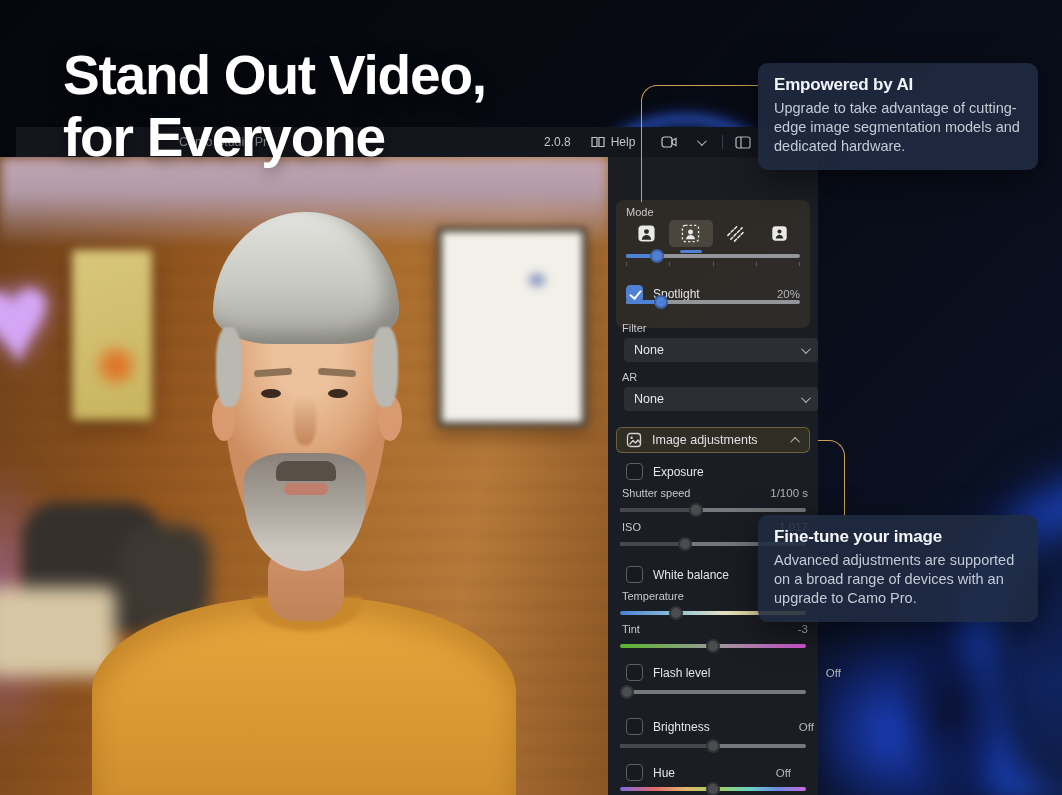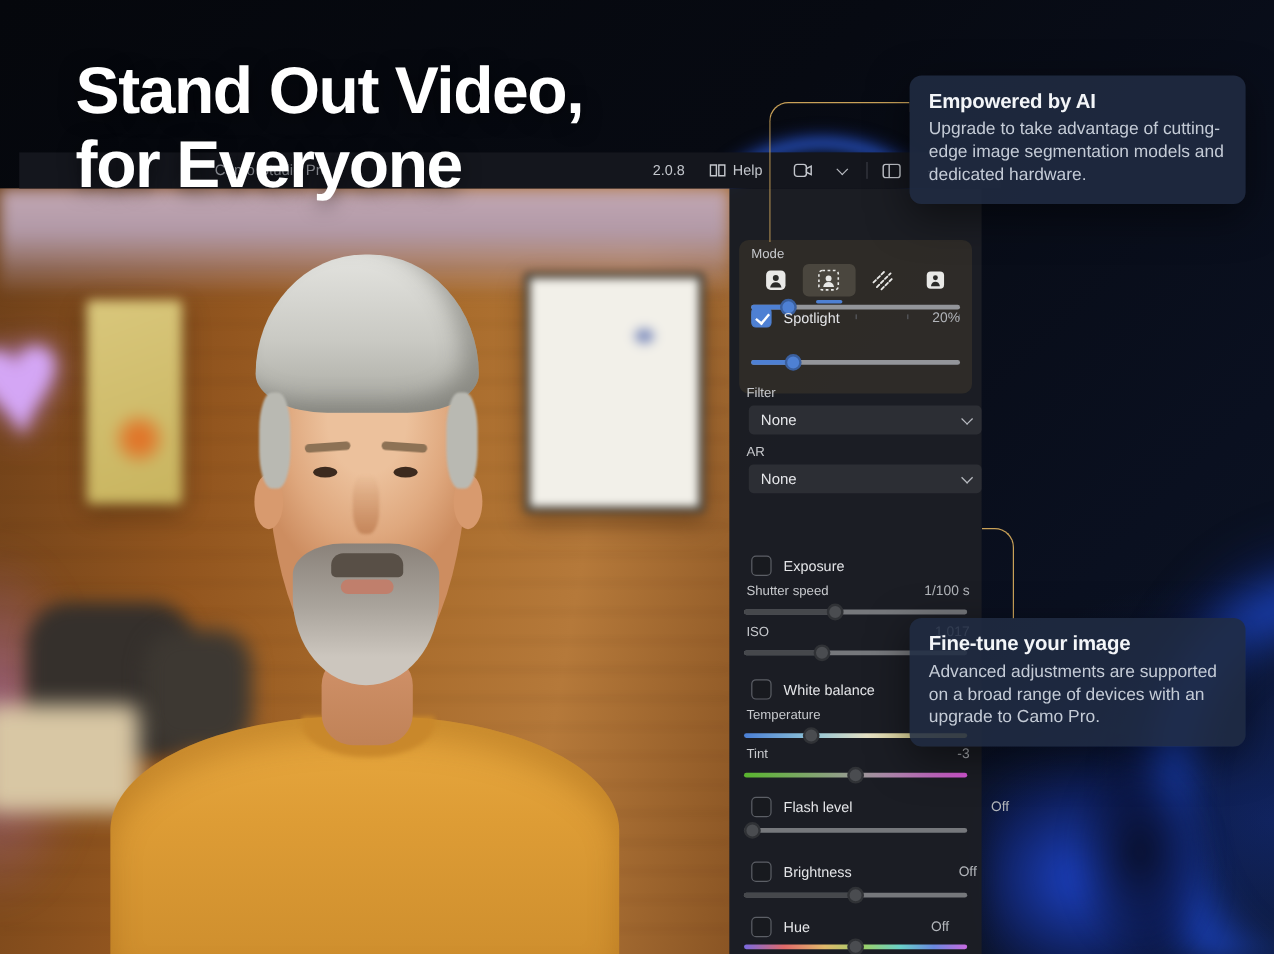--- a/index.html
+++ b/index.html
@@ -261,21 +261,21 @@
         <div class="fill" style="width: 18%;"></div>
         <div class="handle" style="left: 18%;"></div>
       </div>
       <div class="ticks" style="left:10px;top:62px;width:174px">
           <i></i>
           <i></i>
           <i></i>
           <i></i>
           <i></i>
         </div>
-      <div class="chk-row" style="position:absolute;left:10px;top:56px;width:174px">
+      <div class="chk-row" style="position:absolute;left:10px;top:85px;width:174px">
         <span class="checkbox checked"></span>
         <span class="chk-label">Spotlight</span>
         <span class="row-value" style="right:0">20%</span>
       </div>
       <div class="slider blue" style="left:10px;top:100px;width:174px">
         <div class="fill" style="width: 20%;"></div>
         <div class="handle" style="left: 20%;"></div>
       </div>
     </div>
 
@@ -284,20 +284,32 @@
       <span>None</span>
       <span class="chev-down"></span>
     </div>
 
     <span class="abs p-label" style="left:14px;top:214px">AR</span>
     <div class="abs dropdown" style="top:230px">
       <span>None</span>
       <span class="chev-down"></span>
     </div>
 
+    <div class="abs sec-header hdr2">
+      <span>
+        <svg width="16" height="16" viewBox="0 0 16 16">
+            <rect x="1.5" y="1.5" width="13" height="13" rx="3" fill="none" stroke="#d2d4d6" stroke-width="1.3"></rect>
+            <circle cx="5.6" cy="5.8" r="1.2" fill="#d2d4d6"></circle>
+            <path d="M3.5 12.5 7 8.5l2.5 2.5L12 8l2 2.5" fill="none" stroke="#d2d4d6" stroke-width="1.3" stroke-linejoin="round"></path>
+          </svg>
+      </span>
+      <span>Image adjustments</span>
+      <span class="spacer"></span>
+      <span class="chev-up"></span>
+    </div>
 
     <div class="chk-row abs" style="left:18px;top:306px;width:184px">
       <span class="checkbox"></span>
       <span class="chk-label">Exposure</span>
     </div>
 
     <span class="abs p-label" style="left:14px;top:330px">Shutter speed</span>
     <span class="abs row-value" style="top:330px">1/100 s</span>
     <div class="slider plain abs" style="left:12px;top:351px;width:186px">
       <div class="fill" style="width: 41%;"></div>

